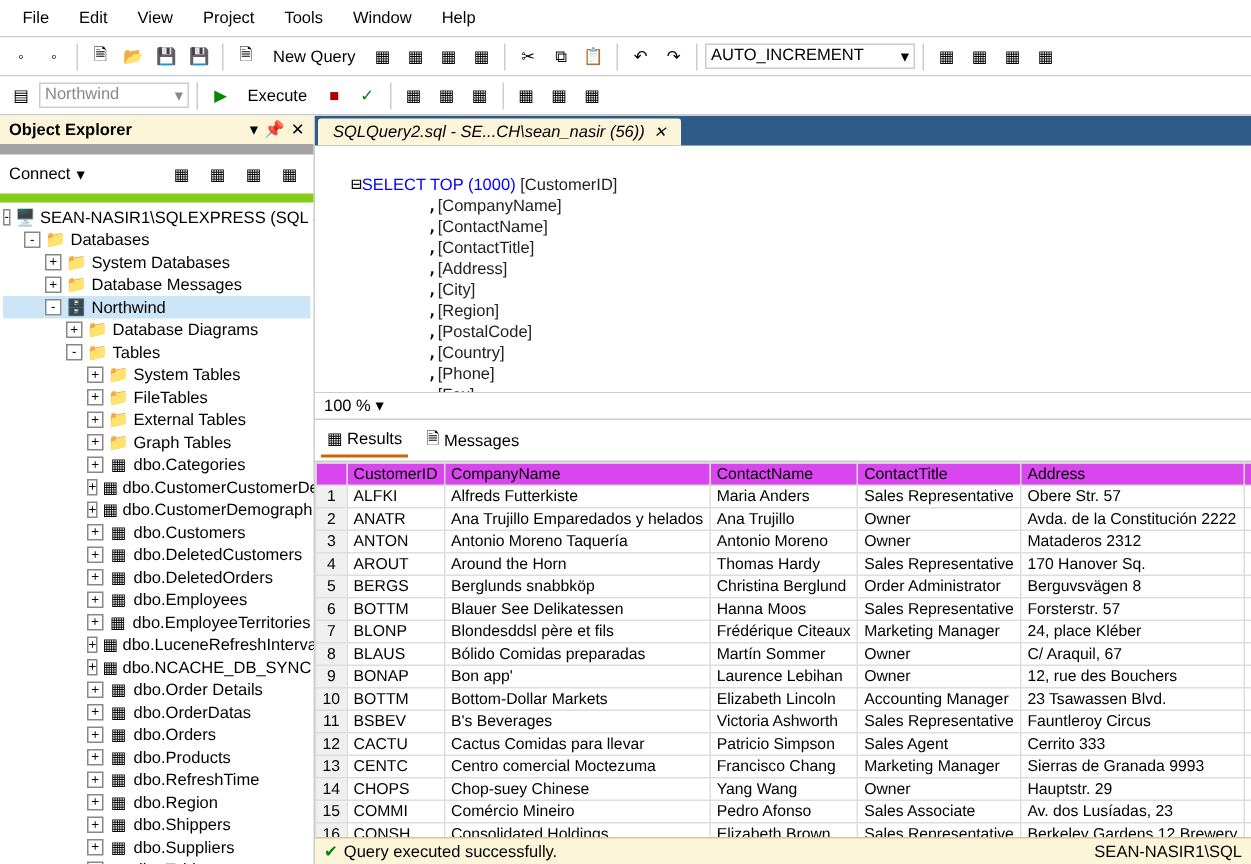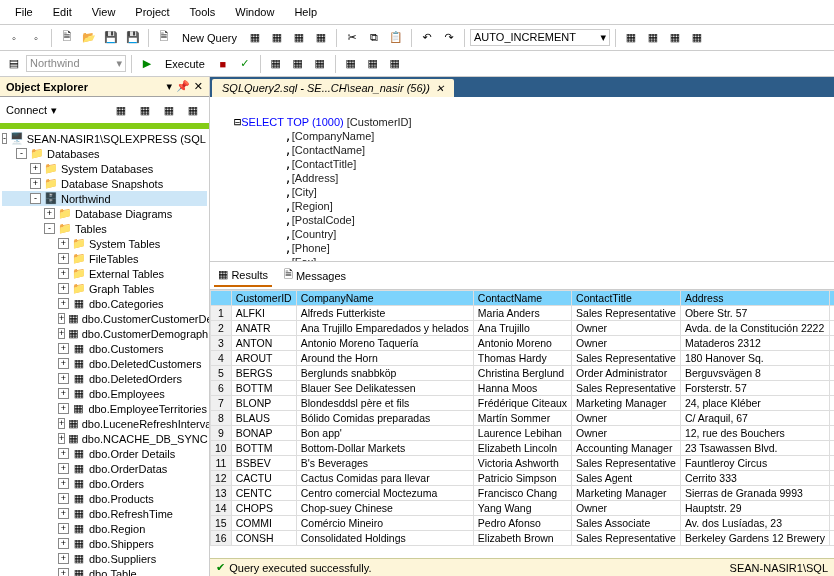--- a/index.html
+++ b/index.html
@@ -6,21 +6,21 @@
 body { background: #f0f0f0; width: 834px; height: 576px; overflow: hidden; display: flex; flex-direction: column; }
 .menubar { background: #fff; display: flex; padding: 3px 5px; border-bottom: 1px solid #ccc; }
 .menubar span { padding: 3px 10px; cursor: default; }
 .toolbar { background: #fff; display: flex; align-items: center; padding: 2px 4px; border-bottom: 1px solid #ccc; gap: 2px; height: 26px; }
 .tb-btn { width: 20px; height: 20px; display: inline-flex; align-items: center; justify-content: center; border: 1px solid transparent; }
 .tb-sep { width: 1px; height: 18px; background: #ccc; margin: 0 3px; }
 .tb-text { padding: 2px 6px; }
 .tb-combo { border: 1px solid #ccc; padding: 1px 3px; min-width: 100px; background: #fff; }
 .main { display: flex; flex: 1; overflow: hidden; }
 .obj-explorer { width: 210px; background: #fff; border-right: 1px solid #ccc; display: flex; flex-direction: column; }
-.oe-title { background: #fdf5d9; padding: 3px 6px; display: flex; align-items: center; border-bottom: 1px solid #a3a3a3; }
+.oe-title { background: #fdf5d9; padding: 3px 6px; display: flex; align-items: center; border-bottom: 7px solid #a3a3a3; }
 .oe-title-label { font-weight: bold; flex: 1; }
 .oe-title-controls { display: flex; gap: 4px; }
 .oe-connect { padding: 3px 6px; display: flex; align-items: center; border-bottom: 6px solid #84cc16; gap: 4px; }
 .tree { flex: 1; overflow: auto; padding: 2px; }
 .tree-node { display: flex; align-items: center; white-space: nowrap; padding: 1px 0; cursor: default; }
 .tree-node.selected { background: #cde6f7; }
 .tree-toggle { width: 11px; height: 11px; border: 1px solid #888; font-size: 9px; line-height: 9px; text-align: center; margin-right: 3px; background: #fff; }
 .tree-icon { width: 14px; text-align: center; margin-right: 3px; }
 .tree-label { }
 .editor-pane { flex: 1; display: flex; flex-direction: column; overflow: hidden; }
@@ -31,21 +31,21 @@
 .sql-editor .kw { color: #0000ff; }
 .sql-editor .cm { color: #008000; }
 .sql-editor .br { color: #222; }
 .zoom-bar { background: #fff; padding: 2px 6px; border-bottom: 1px solid #ccc; }
 .result-tabs { background: #fff; display: flex; padding: 2px 4px; border-bottom: 1px solid #ccc; gap: 8px; }
 .result-tab { display: flex; align-items: center; gap: 3px; padding: 2px 4px; }
 .result-tab.active { border-bottom: 2px solid #cc6600; }
 .grid-wrap { flex: 1; overflow: auto; background: #fff; }
 table.grid { border-collapse: collapse; width: 100%; }
 table.grid th, table.grid td { border: 1px solid #ddd; padding: 1px 4px; font-size: 10.5px; white-space: nowrap; text-align: left; }
-table.grid th { background: #7dd3fc; font-weight: normal; }
+table.grid th { background: #d946ef; font-weight: normal; }
 table.grid td.rownum { background: #f0f0f0; text-align: center; width: 24px; }
 .status-bar { background: #fdf5d9; border-top: 1px solid #cc9; display: flex; align-items: center; padding: 2px 6px; height: 18px; }
 .status-bar .ok-icon { color: #080; margin-right: 4px; }
 .status-bar .right { margin-left: auto; }
 </style>
 </head>
 <body>
 
 <div class="menubar" id="menubar">
     <span>File</span>
@@ -141,21 +141,21 @@
           <span class="tree-label">Databases</span>
         </div>
         <div class="tree-node" style="padding-left: 28px;">
           <span class="tree-toggle">+</span>
           <span class="tree-icon">📁</span>
           <span class="tree-label">System Databases</span>
         </div>
         <div class="tree-node" style="padding-left: 28px;">
           <span class="tree-toggle">+</span>
           <span class="tree-icon">📁</span>
-          <span class="tree-label">Database Snapshots</span>
+          <span class="tree-label">Database Messages</span>
         </div>
         <div class="tree-node selected" style="padding-left: 28px;">
           <span class="tree-toggle">-</span>
           <span class="tree-icon">🗄️</span>
           <span class="tree-label">Northwind</span>
         </div>
         <div class="tree-node" style="padding-left: 42px;">
           <span class="tree-toggle">+</span>
           <span class="tree-icon">📁</span>
           <span class="tree-label">Database Diagrams</span>
@@ -296,20 +296,23 @@
        ,<span class="br">[ContactName]</span>
        ,<span class="br">[ContactTitle]</span>
        ,<span class="br">[Address]</span>
        ,<span class="br">[City]</span>
        ,<span class="br">[Region]</span>
        ,<span class="br">[PostalCode]</span>
        ,<span class="br">[Country]</span>
        ,<span class="br">[Phone]</span>
        ,<span class="br">[Fax]</span>
     </div>
+    <div class="zoom-bar">
+      <span>100 %</span> <span>▾</span>
+    </div>
     <div class="result-tabs">
       <div class="result-tab active">
         <span>▦</span>
         <span>Results</span>
       </div>
       <div class="result-tab">
         <span>🗎</span>
         <span>Messages</span>
       </div>
     </div>
@@ -353,21 +356,21 @@
               <td>Owner</td>
               <td>Mataderos  2312</td>
               <td>México D.F.</td>
             </tr>
             <tr>
               <td class="rownum">4</td>
               <td>AROUT</td>
               <td>Around the Horn</td>
               <td>Thomas Hardy</td>
               <td>Sales Representative</td>
-              <td>180 Hanover Sq.</td>
+              <td>170 Hanover Sq.</td>
               <td>London</td>
             </tr>
             <tr>
               <td class="rownum">5</td>
               <td>BERGS</td>
               <td>Berglunds snabbköp</td>
               <td>Christina Berglund</td>
               <td>Order Administrator</td>
               <td>Berguvsvägen  8</td>
               <td>Luleå</td>

